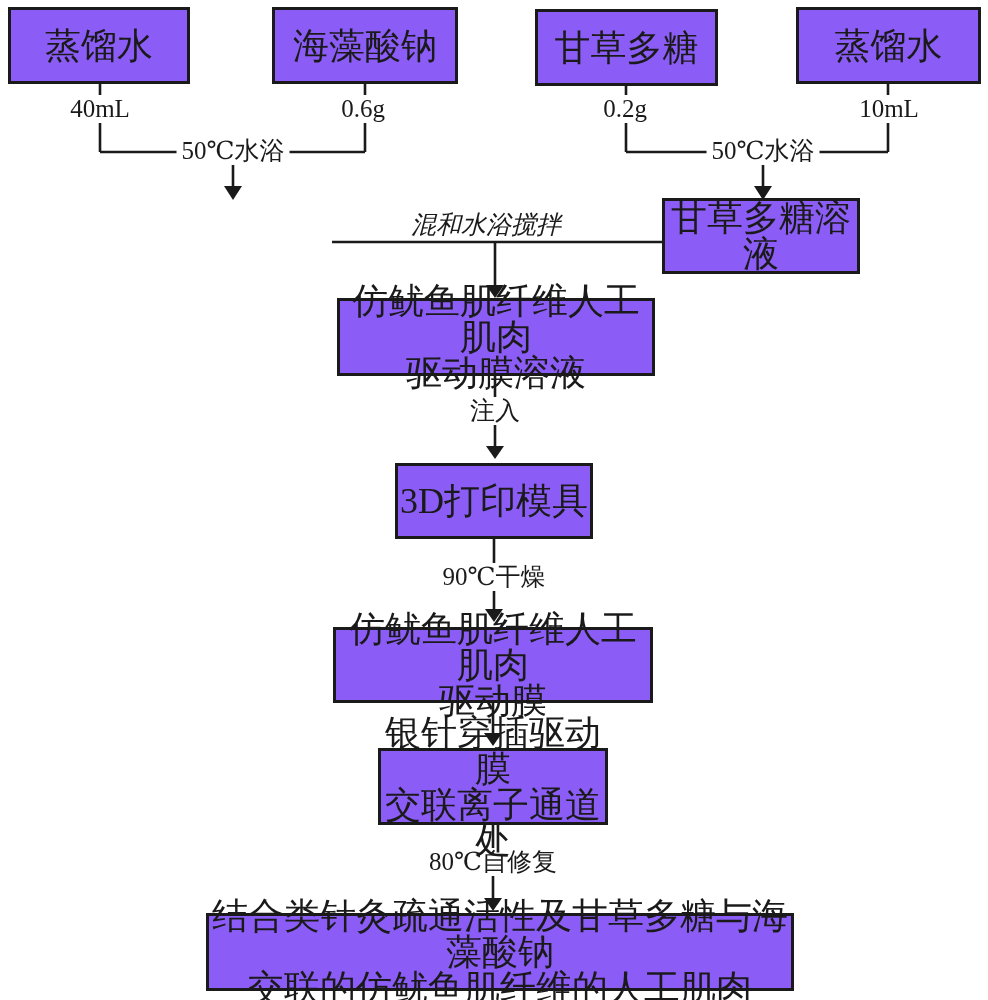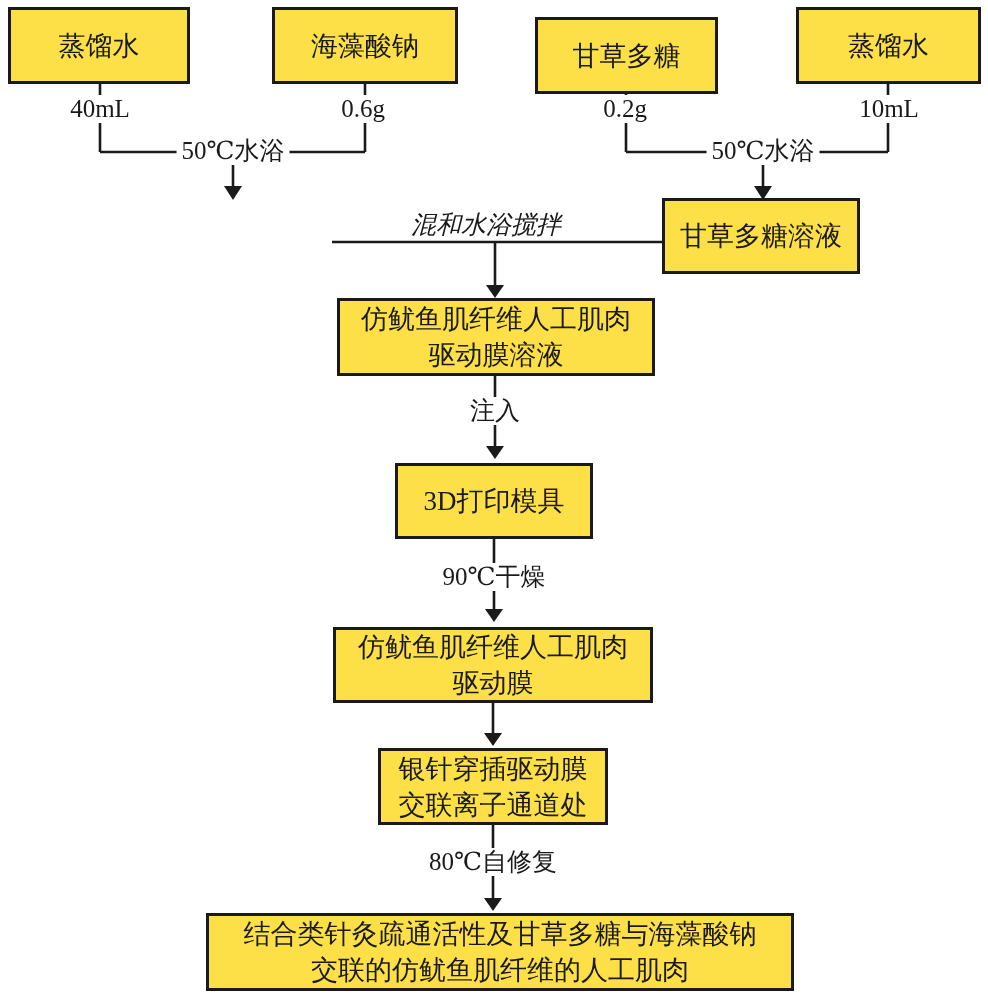--- a/index.html
+++ b/index.html
@@ -9,25 +9,25 @@
     background:#ffffff;
     font-family:"Liberation Serif","DejaVu Serif",serif;
     color:#1a1a1a;
     overflow:hidden;
   }
   .wires { position:absolute; left:0; top:0; z-index:1; }
   .node {
     position:absolute;
     box-sizing:border-box;
     border:3px solid #1a1a1a;
-    background:#fde047;
+    background:#8b5cf6;
     display:flex; align-items:center; justify-content:center;
     text-align:center;
     white-space:pre-line;
-    font-size:27px;
+    font-size:36px;
     line-height:36px;
     z-index:3;
   }
   .lbl {
     position:absolute;
     transform:translate(-50%,-50%);
     font-size:25px;
     line-height:28px;
     background:#ffffff;
     padding:0 5px;
@@ -83,21 +83,21 @@
   <div class="lbl" style="left:889px; top:109px;">10mL</div>
   <div class="lbl" style="left:233px; top:151px;">50℃水浴</div>
   <div class="lbl" style="left:763px; top:151px;">50℃水浴</div>
   <div class="lbl above" style="left:486px; top:239px;">混和水浴搅拌</div>
   <div class="lbl" style="left:495px; top:411px;">注入</div>
   <div class="lbl" style="left:494px; top:577px;">90℃干燥</div>
   <div class="lbl" style="left:493px; top:862px;">80℃自修复</div>
 
   <div class="node" style="left:8px;   top:7px;   width:182px; height:77px;">蒸馏水</div>
   <div class="node" style="left:272px; top:7px;   width:186px; height:77px;text-align:right;">海藻酸钠</div>
-  <div class="node" style="left:535px; top:17px;   width:183px; height:77px;">甘草多糖</div>
+  <div class="node" style="left:535px; top:9px;   width:183px; height:77px;">甘草多糖</div>
   <div class="node" style="left:796px; top:7px;   width:185px; height:77px;">蒸馏水</div>
   <div class="node" style="left:662px; top:198px; width:198px; height:76px;">甘草多糖溶液</div>
   <div class="node" style="left:337px; top:298px; width:318px; height:78px;">仿鱿鱼肌纤维人工肌肉
 驱动膜溶液</div>
   <div class="node" style="left:395px; top:463px; width:198px; height:76px;">3D打印模具</div>
   <div class="node" style="left:333px; top:627px; width:320px; height:76px;">仿鱿鱼肌纤维人工肌肉
 驱动膜</div>
   <div class="node" style="left:206px; top:913px; width:588px; height:78px;">结合类针灸疏通活性及甘草多糖与海藻酸钠
 交联的仿鱿鱼肌纤维的人工肌肉</div>
   <div class="node" style="left:378px; top:748px; width:230px; height:77px;">银针穿插驱动膜

